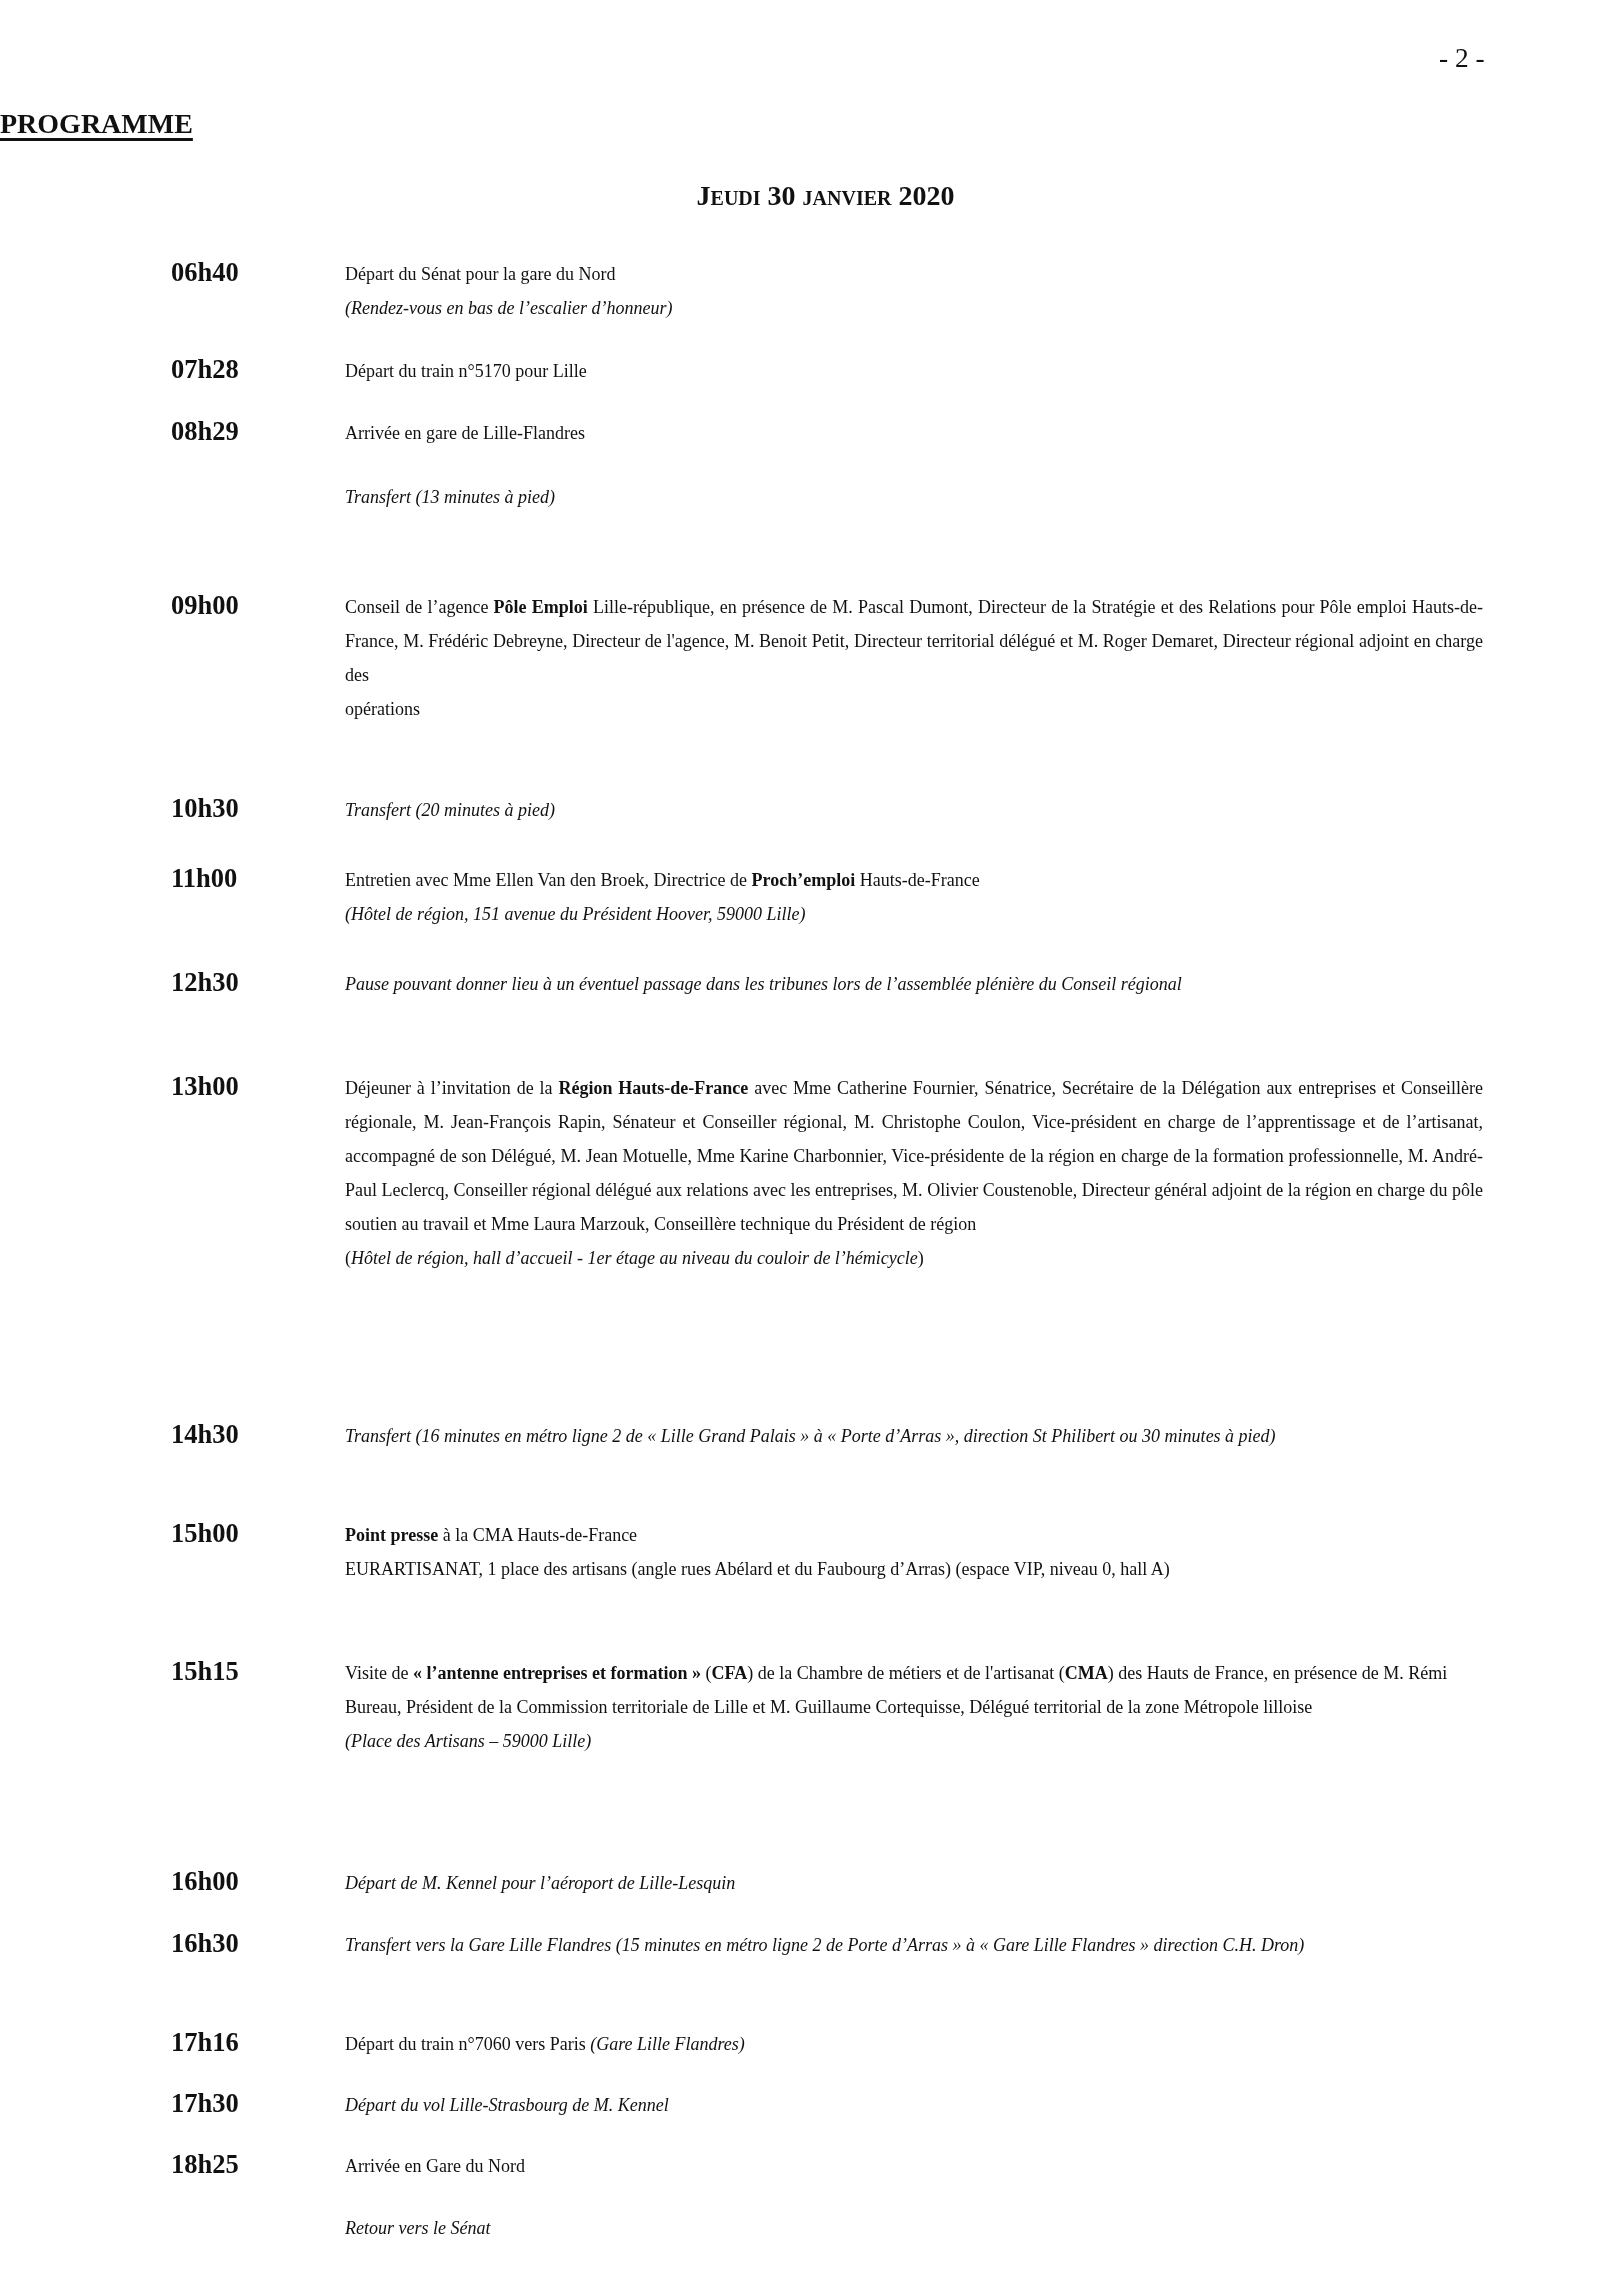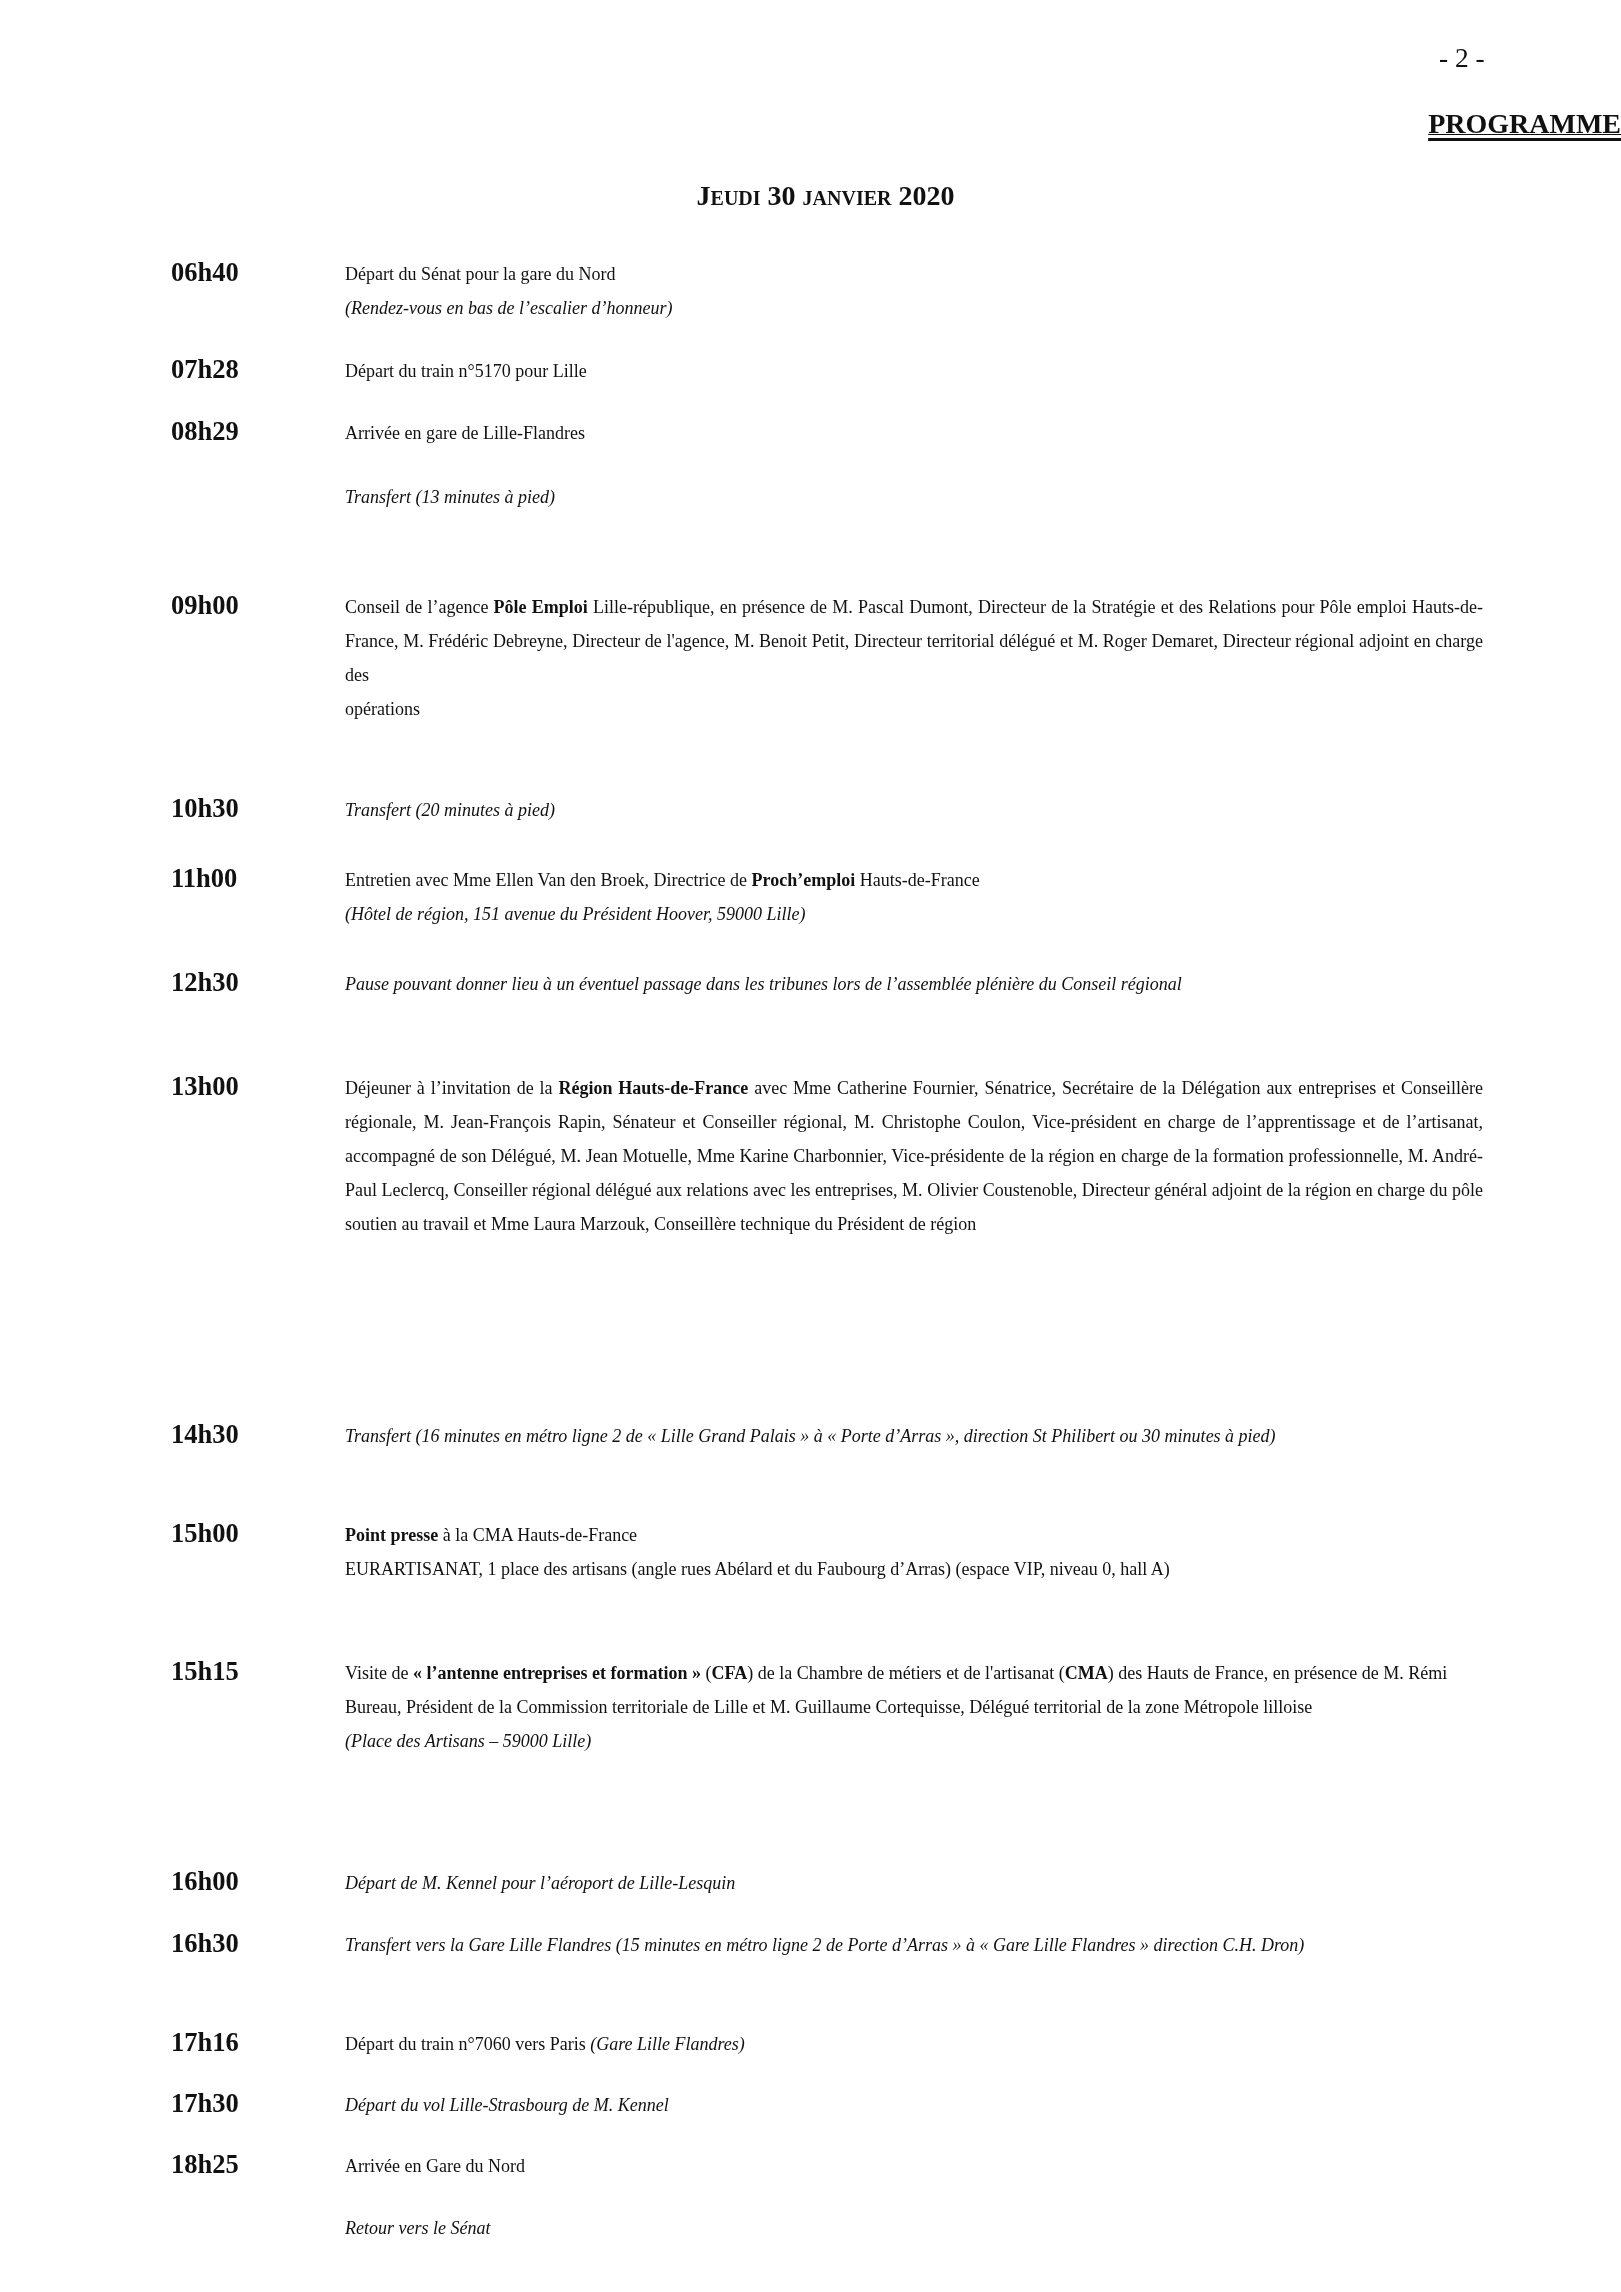--- a/index.html
+++ b/index.html
@@ -1,19 +1,19 @@
 <!DOCTYPE html>
 <html><head>
 <meta charset="utf-8">
 <style>
   html, body { margin: 0; padding: 0; background: #ffffff; }
   body { width: 1621px; height: 2293px; position: relative; overflow: hidden;
          font-family: "Liberation Serif", "DejaVu Serif", serif; color: #111111; }
   .page-num { position: absolute; top: 43px; left: 1439px; font-size: 27.4px; }
-  .title { position: absolute; top: 108px; left: 0; width: 1621px; text-align: right; text-decoration: underline; }
+  .title { position: absolute; top: 108px; left: 0; width: 1621px; text-align: left; }
   .title span { font-size: 28px; font-weight: bold; text-decoration: underline; text-decoration-thickness: 2.9px; text-underline-offset: 4.9px; }
   .date { position: absolute; top: 180px; left: 15px; width: 1621px; text-align: center;
           font-size: 28px; font-weight: bold; font-variant: small-caps; }
   .entry { position: absolute; left: 0; width: 1621px; }
   .time { position: absolute; left: 171px; top: 0; font-size: 26.5px; font-weight: bold; text-align: center; }
   .desc { position: absolute; left: 345px; top: 0; width: 1138px; font-size: 18px; line-height: 34px; }
   .desc .line { display: block; }
   .just { text-align: justify; }
   .it { font-style: italic; }
   .b { font-weight: bold; }
@@ -76,20 +76,21 @@
     <div class="entry" style="top: 967px;">
       <div class="time">12h30</div>
       <div class="desc just">
         <span class="line"><span class="it">Pause pouvant donner lieu à un éventuel passage dans les tribunes lors de l’assemblée plénière du Conseil régional</span></span>
       </div>
     </div>
     <div class="entry" style="top: 1071px;">
       <div class="time">13h00</div>
       <div class="desc just">
         <span class="line"><span>Déjeuner à l’invitation de la </span><span class="b">Région Hauts-de-France</span><span> avec Mme Catherine Fournier, Sénatrice, Secrétaire de la Délégation aux entreprises et Conseillère régionale, M. Jean-François Rapin, Sénateur et Conseiller régional, M. Christophe Coulon, Vice-président en charge de l’apprentissage et de l’artisanat, accompagné de son Délégué, M. Jean Motuelle, Mme Karine Charbonnier, Vice-présidente de la région en charge de la formation professionnelle, M. André-Paul Leclercq, Conseiller régional délégué aux relations avec les entreprises, M. Olivier Coustenoble, Directeur général adjoint de la région en charge du pôle soutien au travail et Mme Laura Marzouk, Conseillère technique du Président de région</span></span>
+        <span class="line"><span>(</span><span class="it">Hôtel de région, hall d’accueil - 1er étage au niveau du couloir de l’hémicycle</span><span>)</span></span>
       </div>
     </div>
     <div class="entry" style="top: 1419px;">
       <div class="time">14h30</div>
       <div class="desc just">
         <span class="line"><span class="it">Transfert (16 minutes en métro ligne 2 de « Lille Grand Palais » à « Porte d’Arras », direction St Philibert ou 30 minutes à pied)</span></span>
       </div>
     </div>
     <div class="entry" style="top: 1518px;">
       <div class="time">15h00</div>

